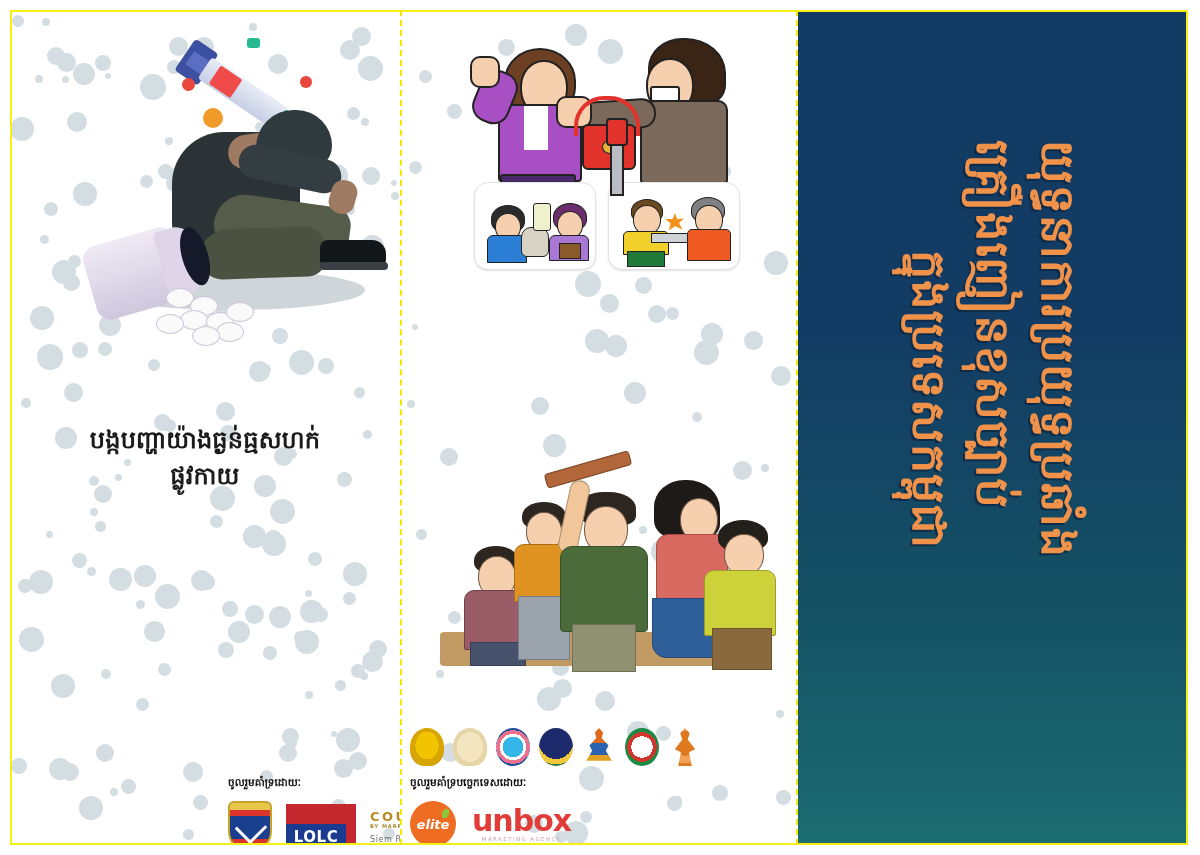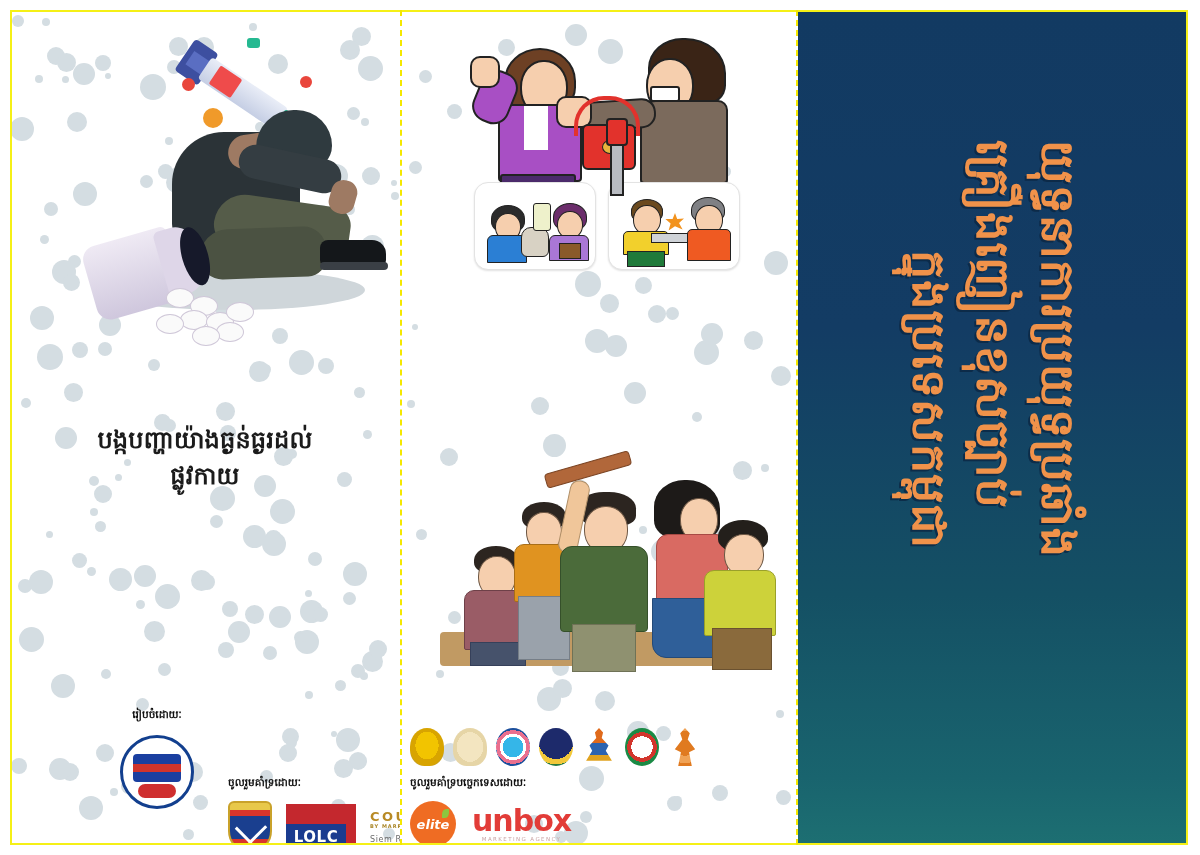--- a/index.html
+++ b/index.html
@@ -342,30 +342,24 @@
       <span class="tab" style="left:150px;top:276px;"></span>
       <span class="tab" style="left:140px;top:290px;"></span>
       <span class="tab" style="left:116px;top:294px;"></span>
       <span class="tab" style="left:166px;top:292px;"></span>
       <span class="tab" style="left:186px;top:282px;"></span>
       <span class="tab" style="left:176px;top:302px;"></span>
       <span class="tab" style="left:152px;top:306px;"></span>
     </div>
 
     <div class="headline headline-a">
-      <div>បង្កបញ្ហាយ៉ាងធ្ងន់ធ្ងរដល់</div>
+      <div>បង្កបញ្ហាយ៉ាងធ្ងន់ធ្មសហក់</div>
       <div>ផ្លូវកាយ</div>
     </div>
 
-    <div style="position:absolute;left:110px;top:698px;z-index:6;text-align:center;">
-      <div class="credit-label">រៀបចំដោយៈ</div>
-      <div style="margin-top:12px;display:flex;justify-content:center;">
-        <div class="seal nacd"></div>
-      </div>
-    </div>
 
 
     <div style="position:absolute;left:218px;top:766px;z-index:6;">
       <div class="credit-label">ចូលរួមគាំទ្រដោយៈ</div>
       <div class="logo-row" style="margin-top:10px;gap:14px;">
         <div class="spn spn-shield"></div>
         <div class="lolc"></div>
         <div class="courtyard">
           <span>COURTYARD</span>
           <small>BY MARRIOTT</small>

